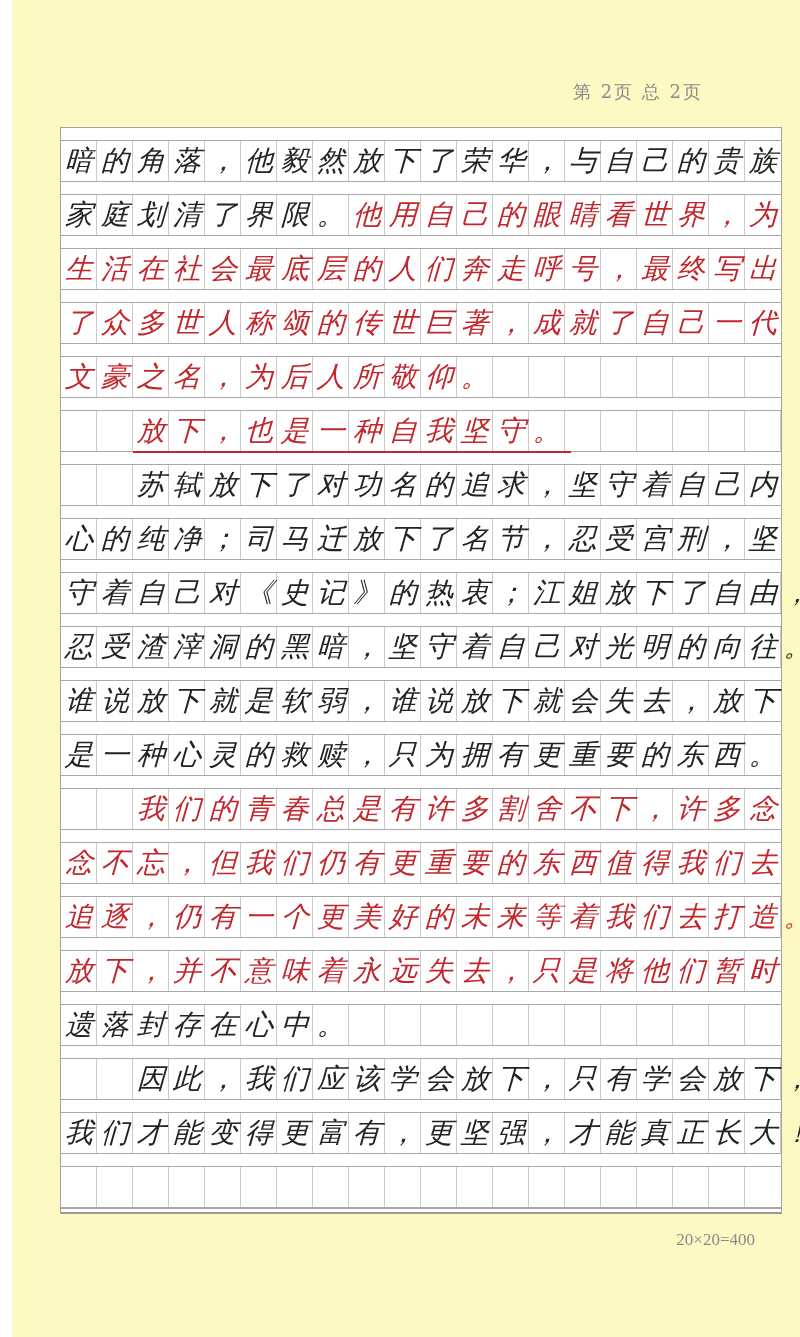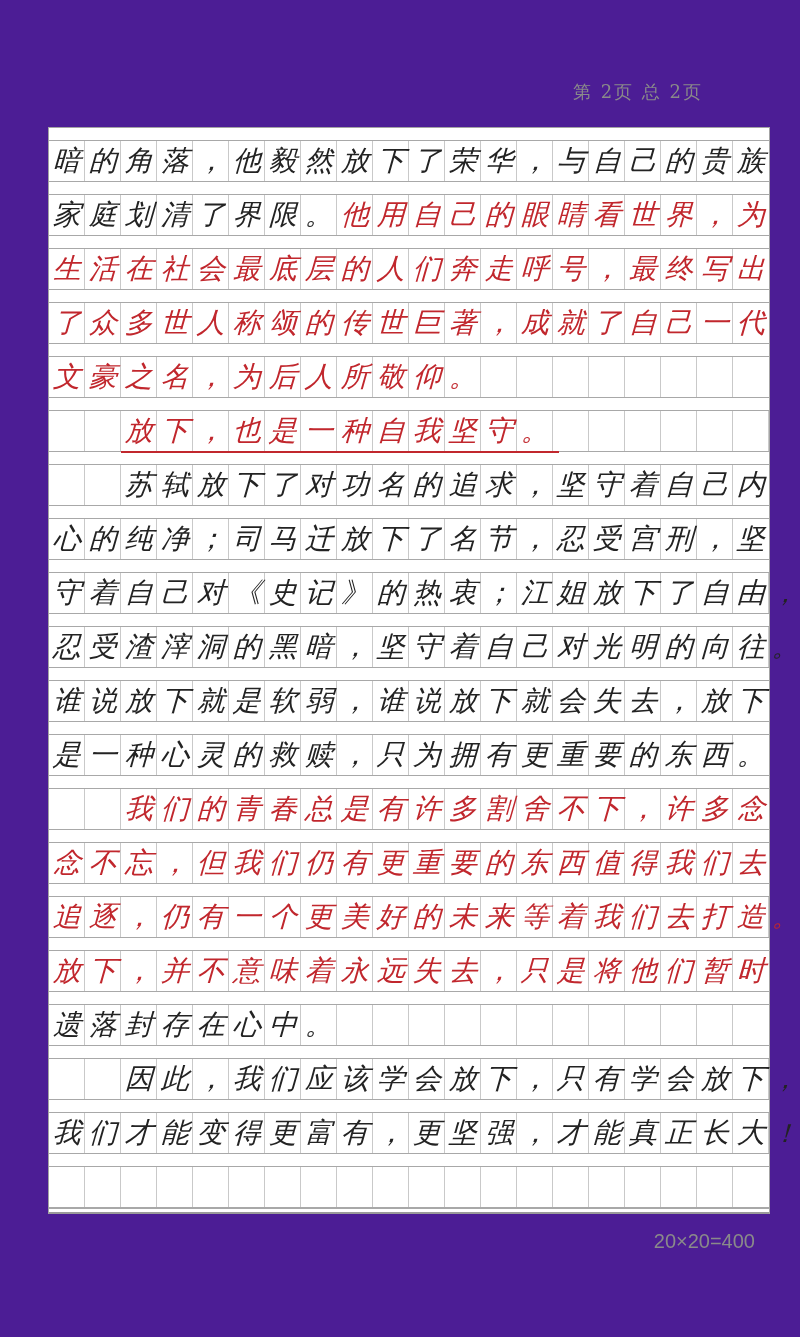--- a/index.html
+++ b/index.html
@@ -3,32 +3,32 @@
 <meta charset="utf-8">
 <style>
   * { margin: 0; padding: 0; box-sizing: border-box; }
   html, body {
     width: 800px; height: 1337px;
     background: #ffffff;
     font-family: "DejaVu Sans", sans-serif;
     position: relative;
     overflow: hidden;
   }
-  .page { position: absolute; inset: 0; background: #4c1d95; }
+  .page { position: absolute; inset: 0; background: #fef9c3; margin-left: 12px; }
 
   .page-header {
     position: absolute; top: 80px; right: 97px;
     font-size: 18px; color: #8a8a8a;
     letter-spacing: 2px;
     font-family: "DejaVu Serif", serif;
   }
   .page-footer {
     position: absolute; top: 1230px; right: 45px;
-    font-size: 20px; color: #8a8a8a;
-    font-family: Liberation Sans, sans-serif;
+    font-size: 17px; color: #8a8a8a;
+    font-family: Liberation Serif, serif;
   }
 
   
   .sheet {
     position: absolute; left: 48px; top: 127px;
     width: 722px;
     border: 1px solid #a3a3a3;
     border-bottom: none;
     background: #fff;
   }

